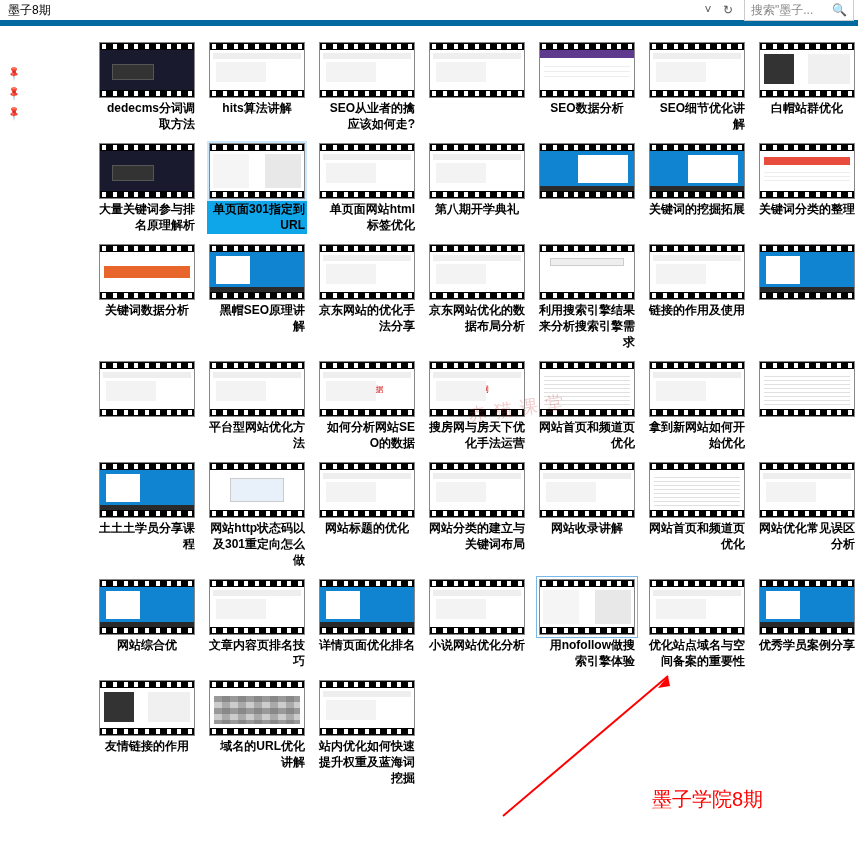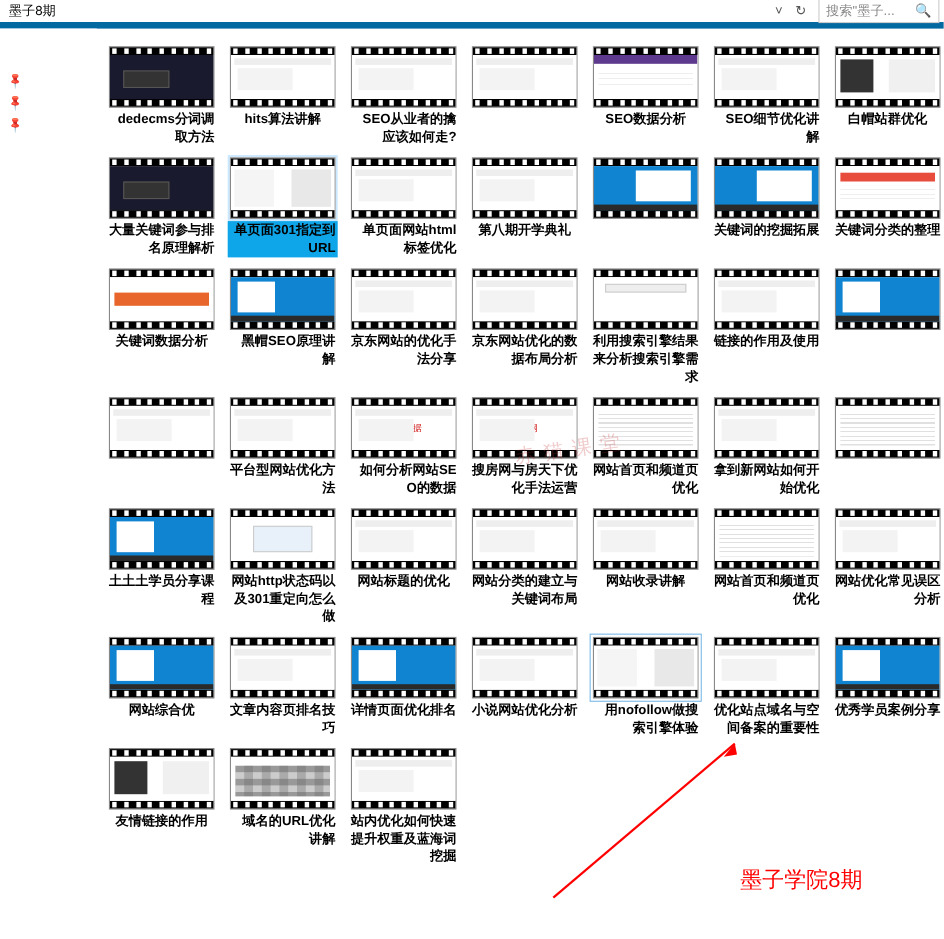--- a/index.html
+++ b/index.html
@@ -1435,15 +1435,15 @@
           <div class="label">站内优化如何快速提升权重及蓝海词挖掘</div>
         </div>
       </div>
 
     <div class="watermark">赤猫课堂</div>
 
     <svg class="arrow-svg" style="left:405px; top:640px;" width="200" height="160">
       <line x1="10" y1="150" x2="175" y2="10" stroke="#ff0000" stroke-width="2"></line>
       <polygon points="175,10 165,22 177,20" fill="#ff0000"></polygon>
     </svg>
-    <div class="annotation" style="left:585px; top:760px;">墨子学院8期</div>
+    <div class="annotation" style="left:564px; top:760px;">墨子学院8期</div>
   </div>
 </div>
 
 </body></html>

